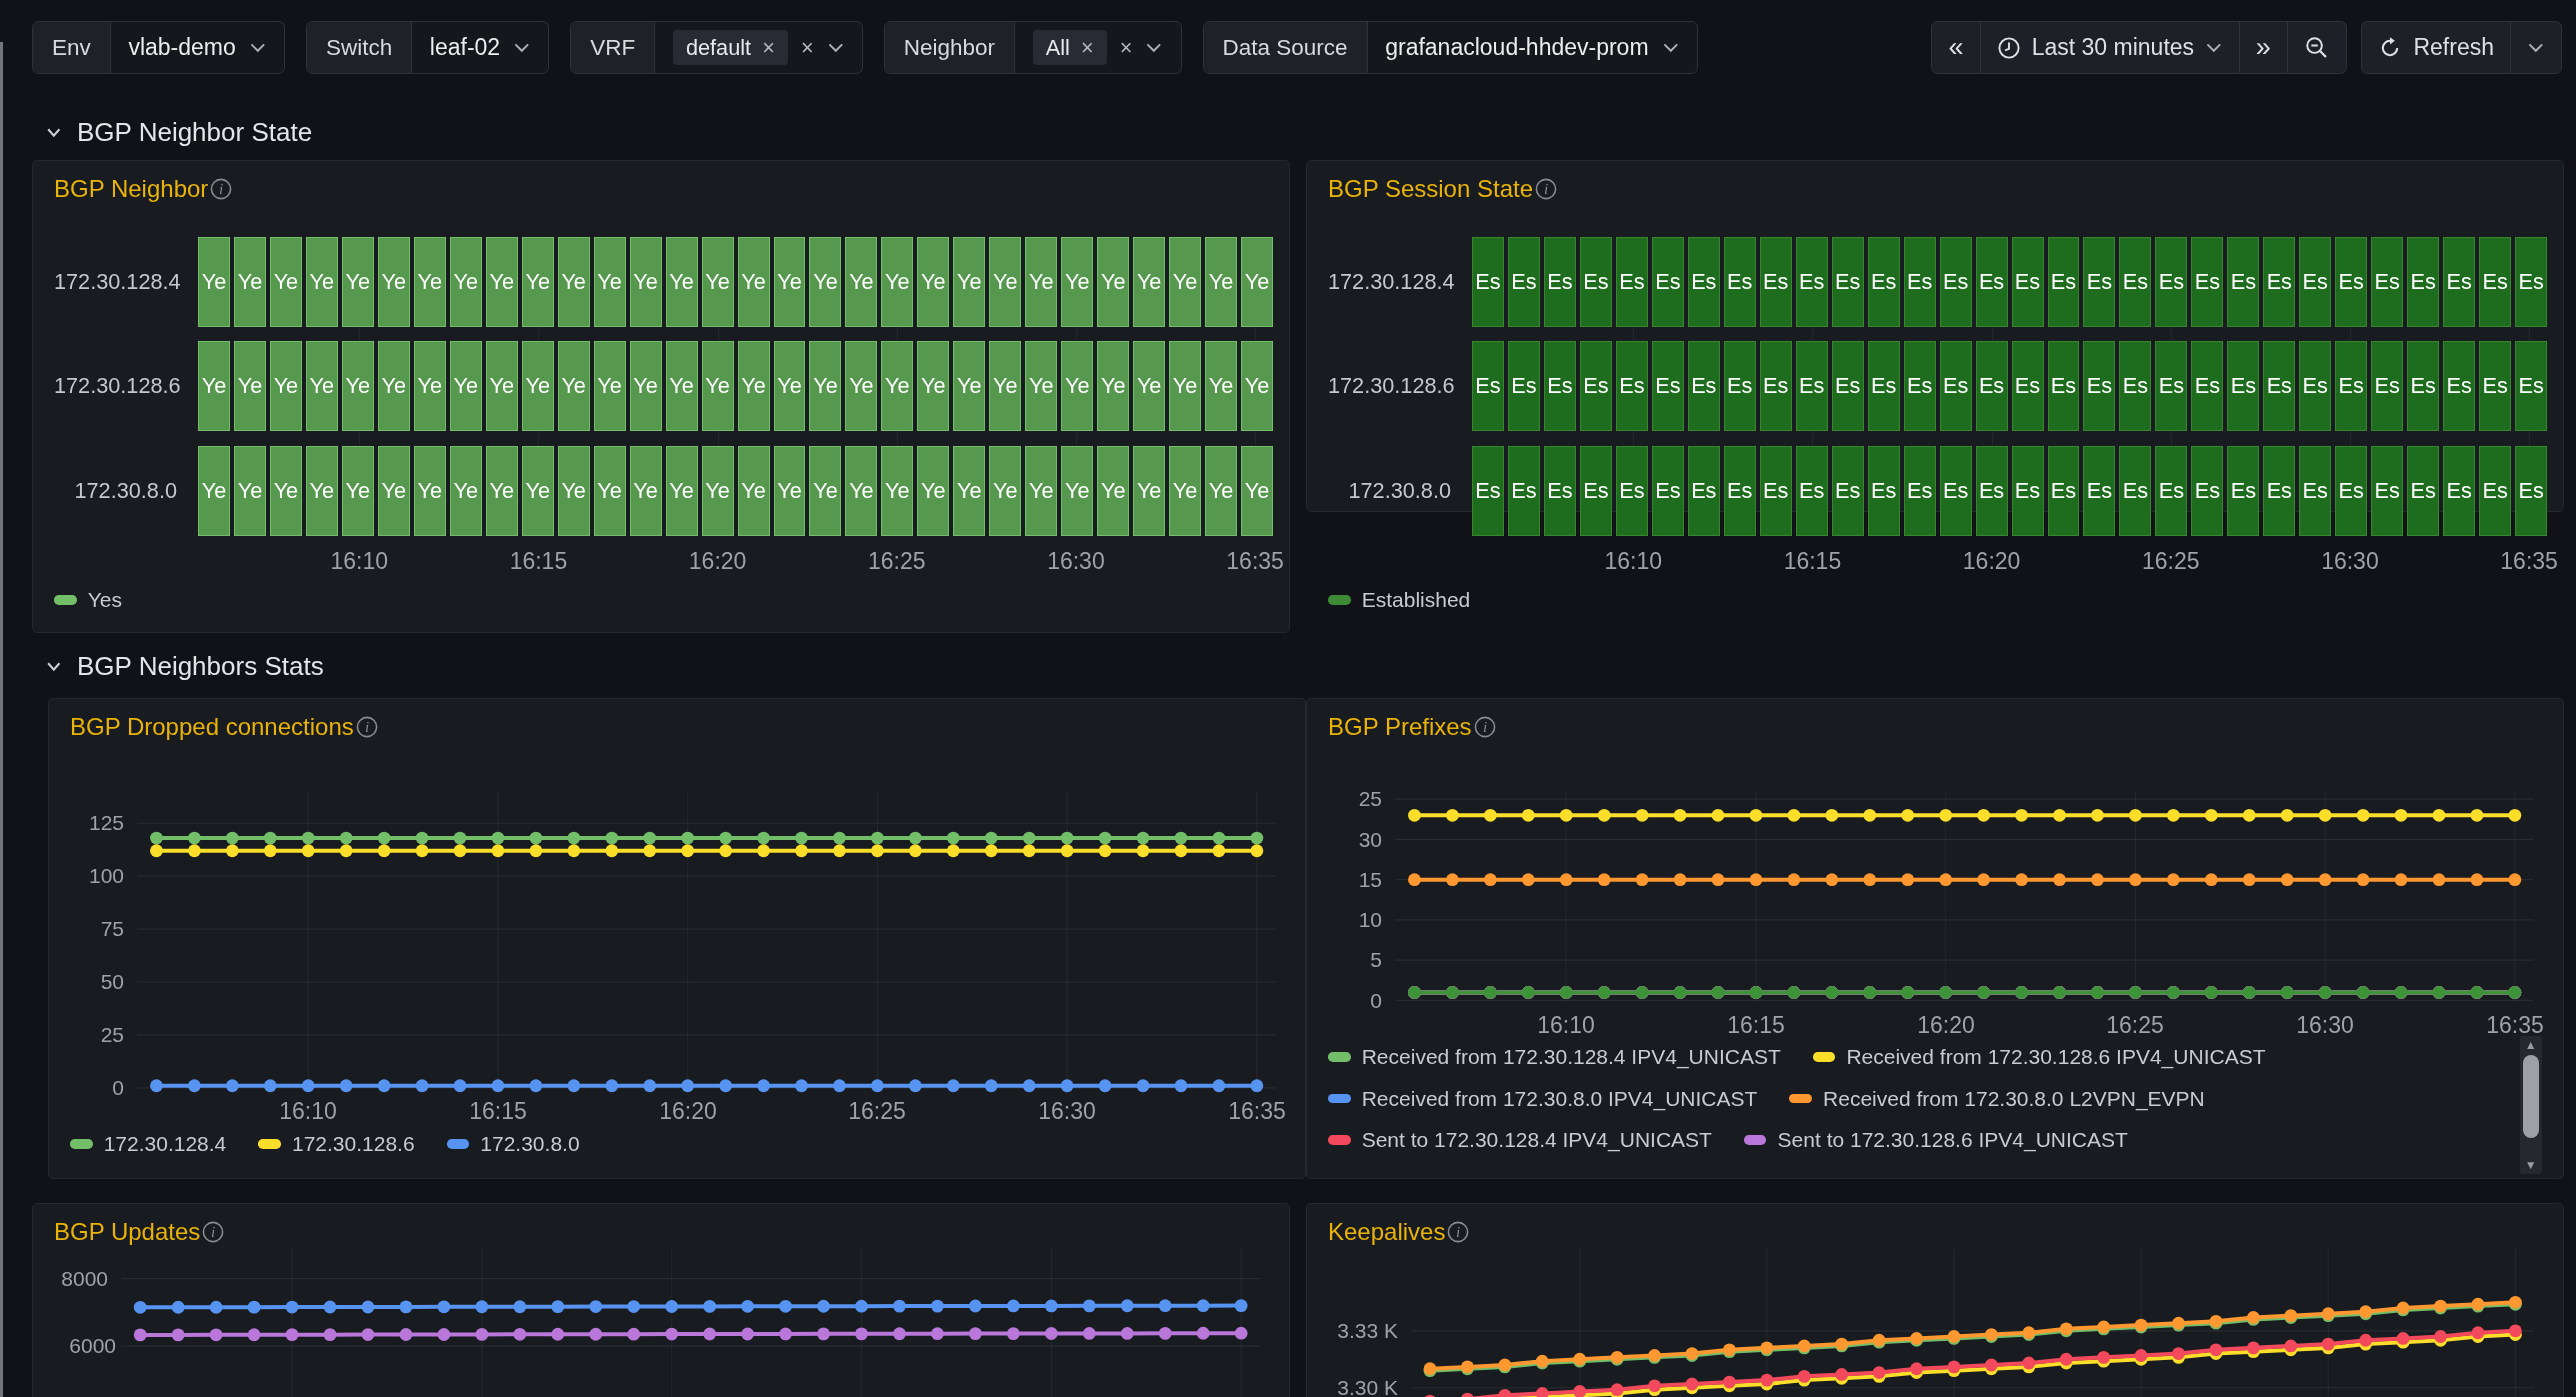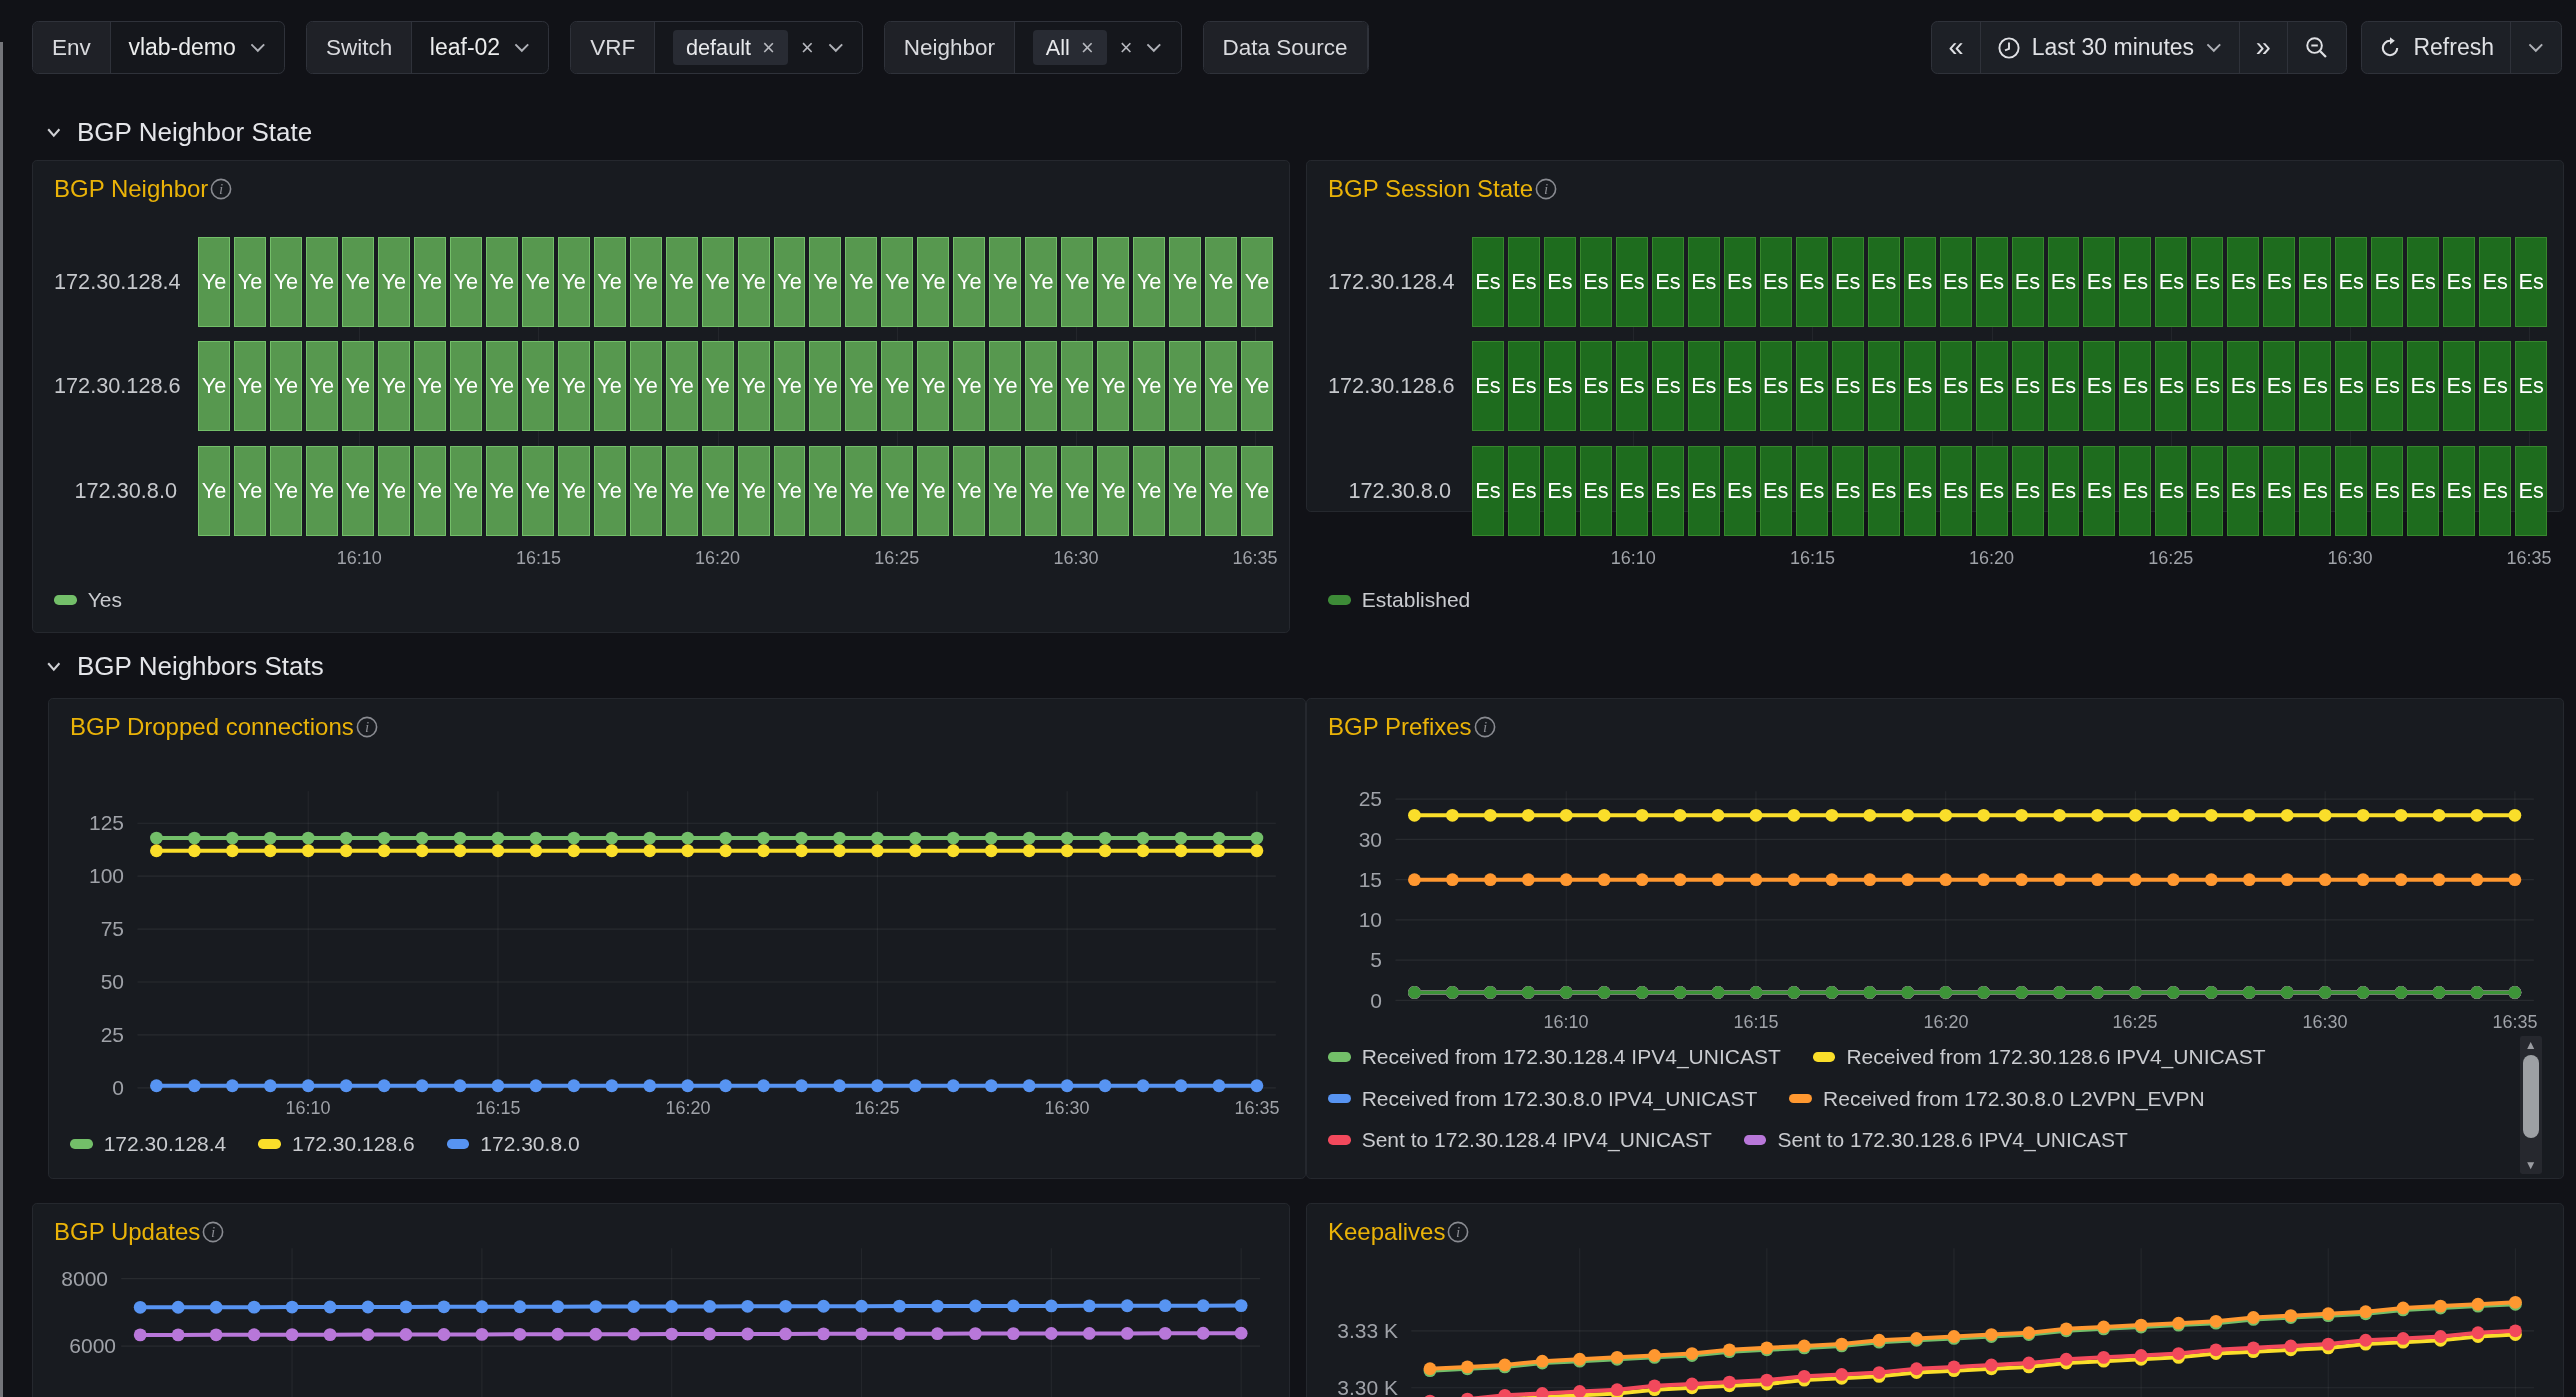--- a/index.html
+++ b/index.html
@@ -38,21 +38,21 @@
 
   
   .tl-rows { position:absolute; top:76px; left:21px; right:16px; }
   .tl-row { display:flex; align-items:center; height:90px; margin-bottom:14.4px; }
   .tl-label { width:144px; text-align:right; padding-right:21px; font-size:21.7px; color:#c6c8cc; flex:none; }
   .tl-cells { flex:1; display:flex; gap:4px; height:90px; }
   .tl-cell { flex:1; display:flex; align-items:center; justify-content:center; font-size:21.7px; color:#ffffff; border:1.6px solid; overflow:hidden; }
   .tl-xaxis { position:absolute; top:387px; left:165px; right:16px; height:26px; }
   .tl-grid { position:absolute; top:76px; left:165px; right:16px; height:298px; z-index:0; }
   .vline { position:absolute; top:0; bottom:0; width:0.8px; background:rgba(255,255,255,0.05); }
-  .xt { position:absolute; transform:translateX(-50%); font-size:18px; color:#9fa2a8; white-space:nowrap; }
+  .xt { position:absolute; transform:translateX(-50%); font-size:23px; color:#9fa2a8; white-space:nowrap; }
   .yt { position:absolute; width:67px; text-align:right; transform:translateY(-50%); font-size:21px; color:#9fa2a8; white-space:nowrap; }
 
   .legend { position:absolute; left:21px; display:flex; align-items:center; gap:32px; flex-wrap:wrap; row-gap:17.6px; }
   .li { display:flex; align-items:center; gap:11.2px; font-size:21px; color:#c9cbcf; cursor:pointer; white-space:nowrap; }
   .sw { width:22.5px; height:9.6px; border-radius:4.8px; flex:none; }
 
   .chart-svg { position:absolute; left:0; top:0; }
 
   
   .sb { position:absolute; width:22.5px; background:#26282e; border-radius:2.4px; z-index:6; }
@@ -109,20 +109,26 @@
       </span>
       <span class="xmark">×</span>
       <svg class="chev" viewBox="0 0 22 14">
           <polyline points="3,3 11,11 19,3"></polyline>
         </svg>
     </div>
   </div>
 
   <div class="filter-group">
     <div class="fg-label">Data Source</div>
+    <div class="fg-value">
+      <span>grafanacloud-hhdev-prom</span>
+      <svg class="chev" viewBox="0 0 22 14">
+          <polyline points="3,3 11,11 19,3"></polyline>
+        </svg>
+    </div>
   </div>
 
   <div class="tb-right">
     <div class="btn-group">
       <div class="tbtn">
           <span class="guillemet">«</span>
         </div>
       <div class="tbtn">
         <svg class="icon-svg" width="24" height="24" viewBox="0 0 30 30">
           <circle cx="15" cy="15" r="12" fill="none" stroke="#dfe0e4" stroke-width="2.4"></circle>

